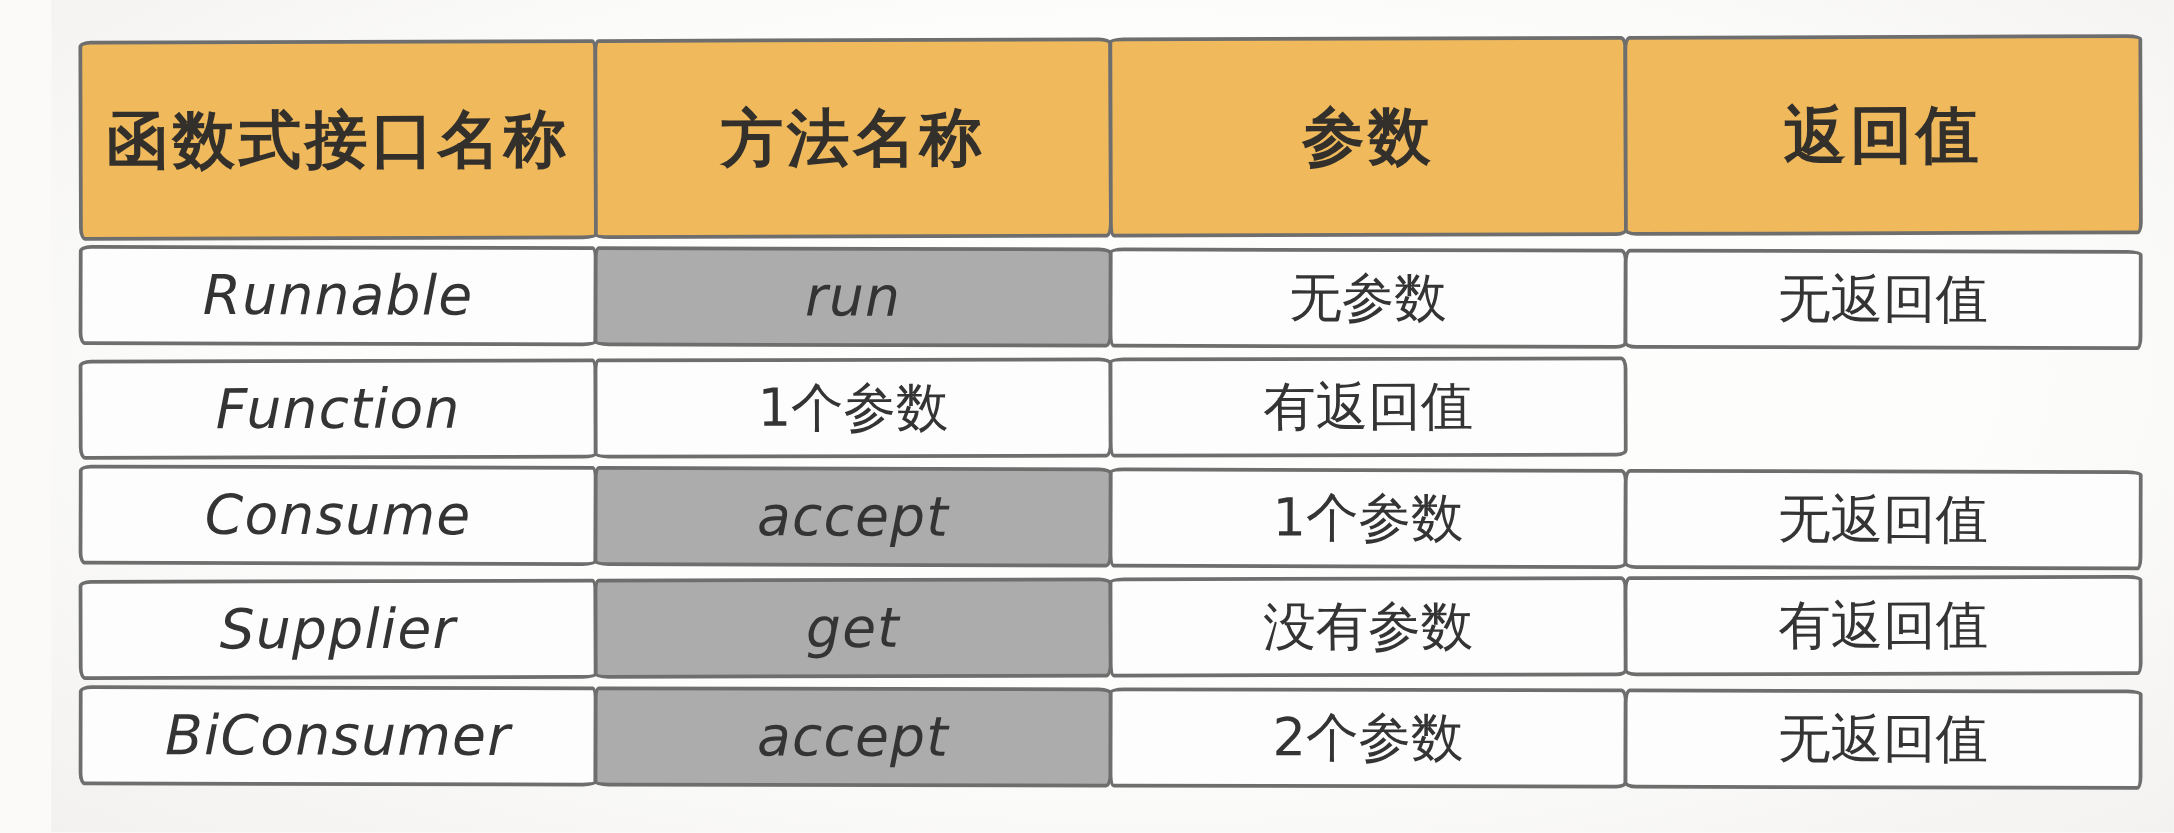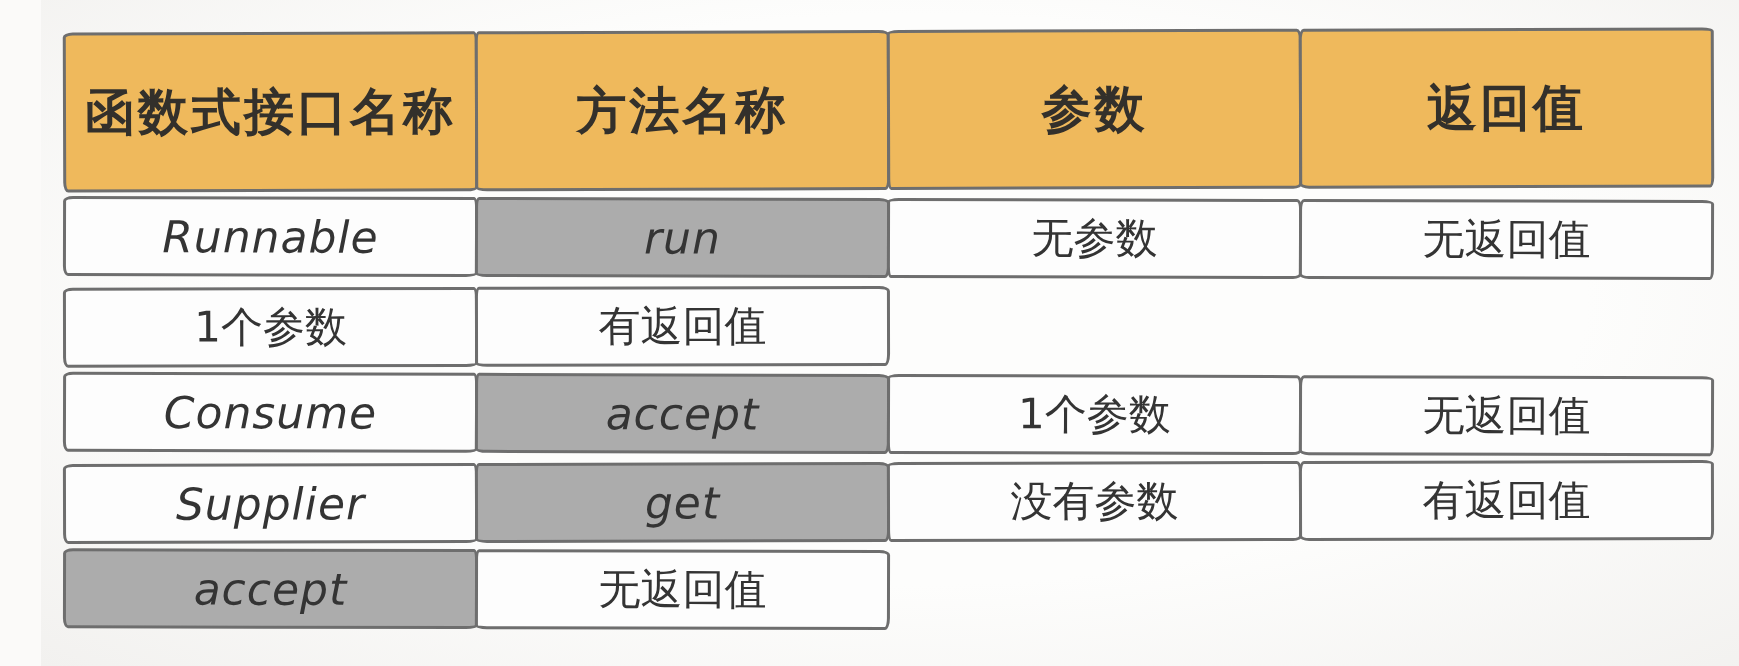--- a/index.html
+++ b/index.html
@@ -80,37 +80,40 @@
     </div>
 
     <div class="trow body">
       <div class="cell latin">Runnable</div>
       <div class="cell latin method">run</div>
       <div class="cell">无参数</div>
       <div class="cell">无返回值</div>
     </div>
 
     <div class="trow body">
+      <div class="cell latin">Function</div>
       <div class="cell">1个参数</div>
       <div class="cell">有返回值</div>
     </div>
 
     <div class="trow body">
       <div class="cell latin">Consume</div>
       <div class="cell latin method">accept</div>
       <div class="cell">1个参数</div>
       <div class="cell">无返回值</div>
     </div>
 
     <div class="trow body">
       <div class="cell latin">Supplier</div>
       <div class="cell latin method">get</div>
       <div class="cell">没有参数</div>
       <div class="cell">有返回值</div>
     </div>
 
     <div class="trow body">
+      <div class="cell latin">BiConsumer</div>
       <div class="cell latin method">accept</div>
+      <div class="cell">2个参数</div>
       <div class="cell">无返回值</div>
     </div>
 
   </div>
 </div>
 
 </body></html>

